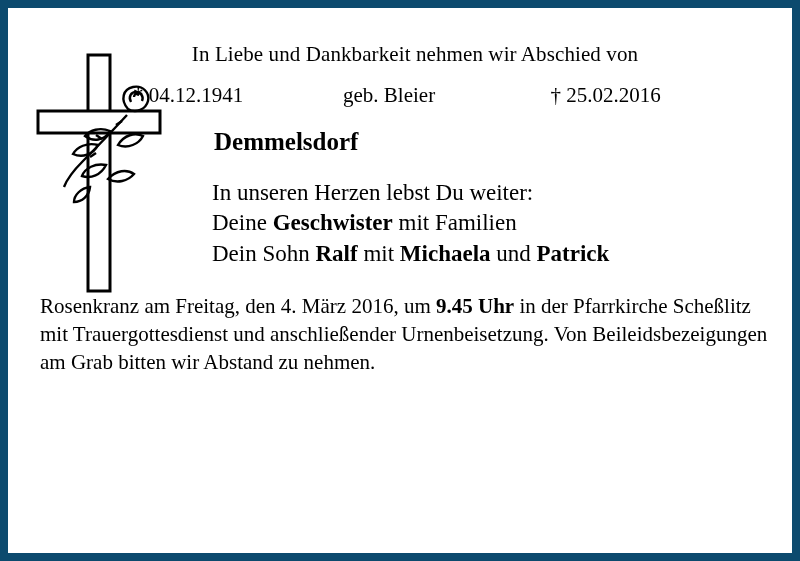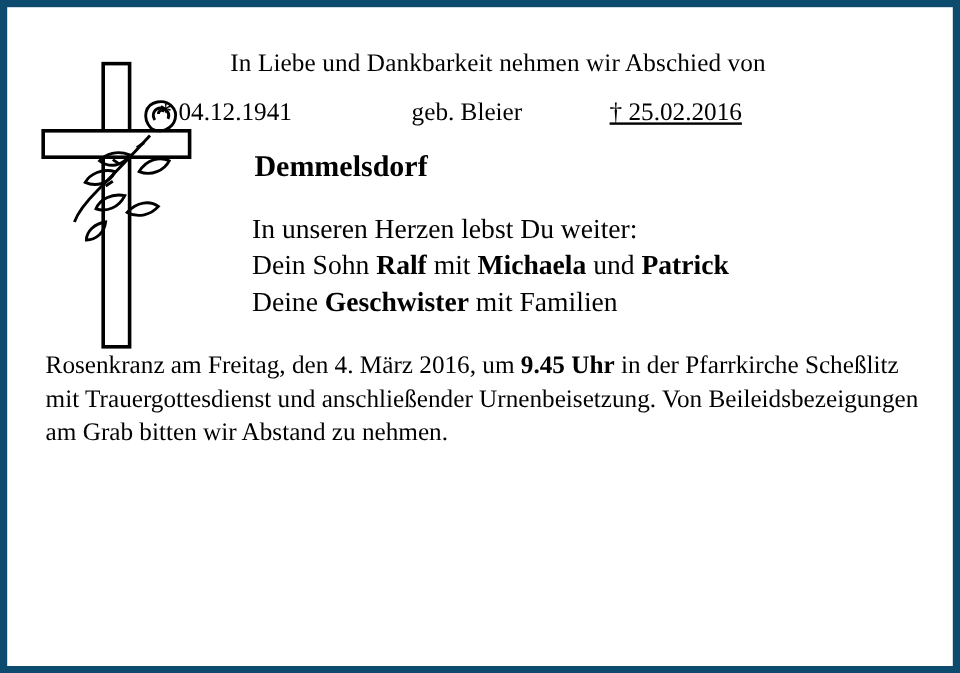--- a/index.html
+++ b/index.html
@@ -12,21 +12,21 @@
     height: 561px;
     font-family: "Liberation Serif", serif;
     color: #000000;
     overflow: hidden;
   }
   .obituary {
     position: relative;
     width: 800px;
     height: 561px;
     box-sizing: border-box;
-    border: 6px solid #0c4a6e;
+    border: 8px solid #0c4a6e;
     background: #ffffff;
   }
   .inner {
     position: relative;
     width: 100%;
     height: 100%;
     box-sizing: border-box;
     padding: 22px 20px 14px 20px;
   }
   .headline {
@@ -47,21 +47,21 @@
   .dates {
     display: flex;
     justify-content: center;
     align-items: baseline;
     font-size: 21px;
     margin: 16px 0 0 0;
     padding-left: 36px;
   }
   .dates .born { width: 210px; text-align: left; }
   .dates .maiden { width: 165px; text-align: left; }
-  .dates .died { width: 195px; text-align: left; text-decoration: underline; }
+  .dates .died { width: 195px; text-align: center; }
 
   .place {
     font-size: 25px;
     font-weight: bold;
     margin: 20px 0 0 0;
     padding-left: 186px;
   }
   .verse {
     font-size: 23px;
     line-height: 1.32;
@@ -128,20 +128,20 @@
     <div class="dates">
       <span class="born">* 04.12.1941</span>
       <span class="maiden">geb. Bleier</span>
       <span class="died">† 25.02.2016</span>
     </div>
 
     <div class="place">Demmelsdorf</div>
 
     <div class="verse">
       <div class="line">In unseren Herzen lebst Du weiter:</div>
+      <div class="line"><span>Deine </span><b>Geschwister</b><span> mit Familien</span></div>
       <div class="line"><span>Dein Sohn </span><b>Ralf</b><span> mit </span><b>Michaela</b><span> und </span><b>Patrick</b></div>
-      <div class="line"><span>Deine </span><b>Geschwister</b><span> mit Familien</span></div>
     </div>
 
     <div class="footer"><span>Rosenkranz am Freitag, den 4. März 2016, um </span><b>9.45 Uhr</b><span> in der Pfarrkirche Scheßlitz mit Trauergottesdienst und anschließender Urnenbeisetzung. Von Beileidsbezeigungen am Grab bitten wir Abstand zu nehmen.</span></div>
 
   </div>
 </div>
 
 </body></html>

